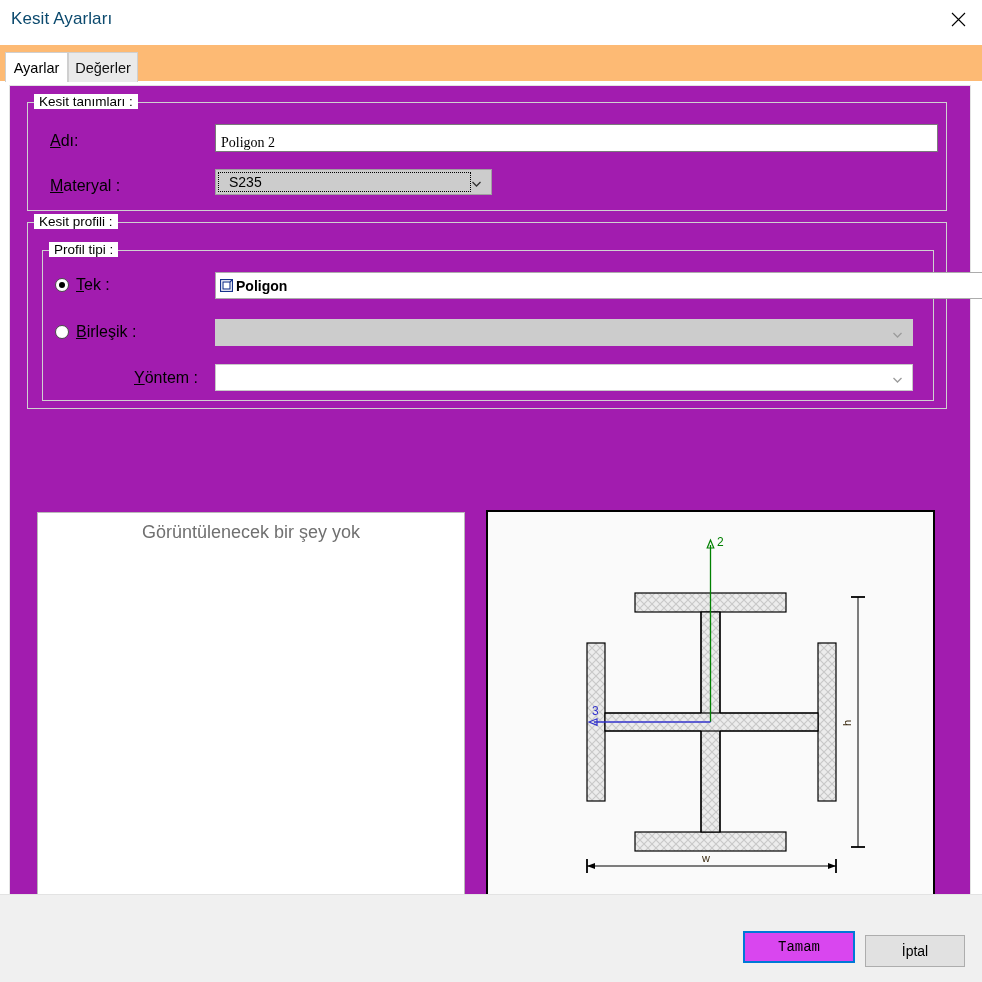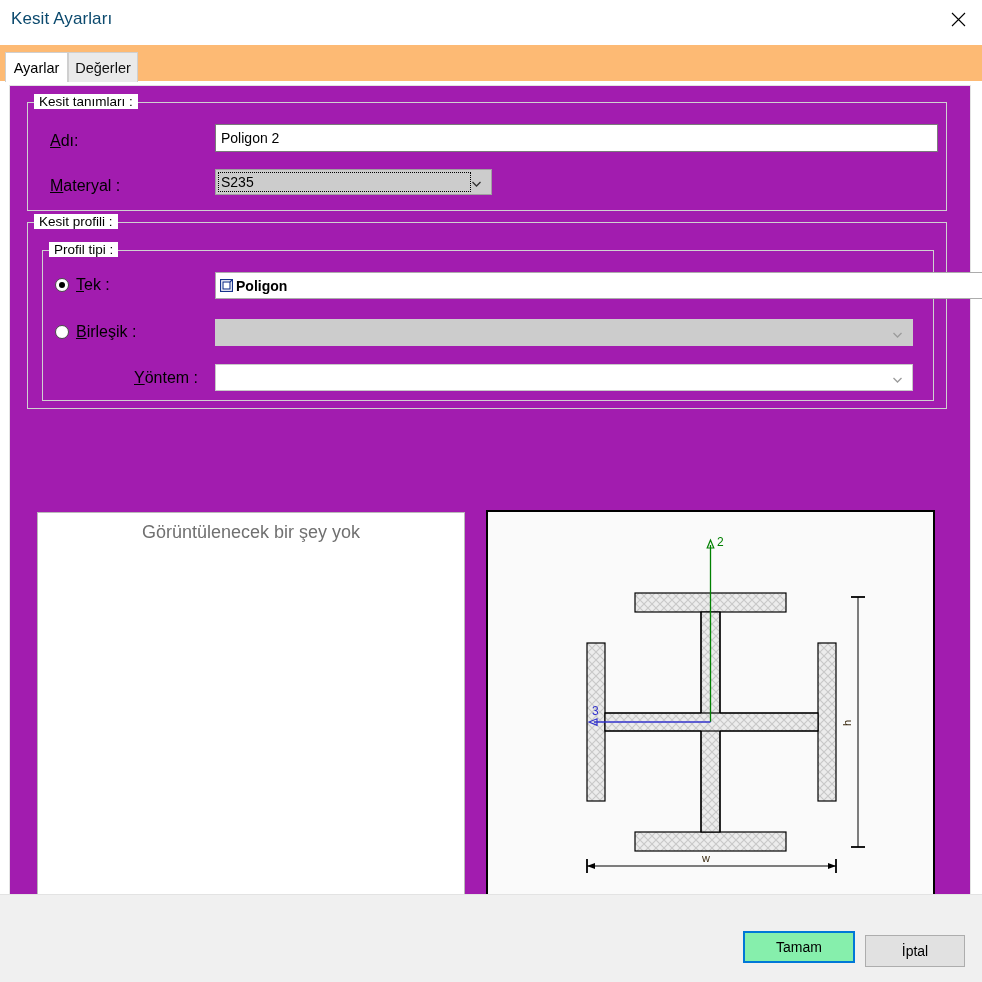--- a/index.html
+++ b/index.html
@@ -73,22 +73,23 @@
 
   
   .flabel{position:absolute;font-size:16px;color:#000;white-space:nowrap;}
   .acc{text-decoration:underline;}
 
   
   .textbox{
     position:absolute;box-sizing:border-box;
     background:#ffffff;border:1px solid #7a7a7a;
     font-size:14px;color:#000;
-    display:flex;align-items:center;
+    display:flex;align-items:flex-end;
     padding-left:5px;
+    font-family:Liberation Serif, serif;
   }
   .combo{
     position:absolute;box-sizing:border-box;
     background:#ffffff;border:1px solid #acacac;
     display:flex;align-items:center;
     font-size:14px;color:#000;
     padding-left:5px;
   }
   .combo .chev{
     position:absolute;right:9px;top:50%;transform:translateY(-50%);
@@ -130,21 +131,21 @@
   }
 
   
   .btn{
     position:absolute;box-sizing:border-box;
     background:#e1e1e1;border:1px solid #adadad;
     display:flex;align-items:center;justify-content:center;
     font-size:14px;color:#000;cursor:default;
   }
   .btn.default{
-    background:#86efac;border:2px solid #0078d7;
+    background:#d946ef;border:2px solid #0078d7;font-family:Liberation Mono, monospace;
   }
 
   
   #footer{
     position:absolute;left:0;top:894px;width:982px;height:88px;
     background:#f0f0f0;
     border-top:1px solid #e3e3e3;
   }
 </style>
 </head>
@@ -178,21 +179,21 @@
       <span class="acc">A</span><span>dı:</span>
     </div>
     <div class="textbox" style="left:205px;top:38px;width:723px;height:28px;">
       <span>Poligon 2</span>
     </div>
 
     <div class="flabel" style="left:40px;top:91px;">
       <span class="acc">M</span><span>ateryal :</span>
     </div>
     <div class="combo combo-dotted" style="left:205px;top:83px;width:277px;height:26px;">
-      <span style="position:relative;z-index:2;">S235</span>
+      <span style="position:relative;z-index:2;margin-left:8px;">S235</span>
       <span class="dotted-focus"></span>
       <span class="chev">
         <svg width="11" height="11" viewBox="0 0 11 11">
             <path d="M1.5 3.5 L5.5 7.5 L9.5 3.5" stroke="#333" stroke-width="1.3" fill="none"></path>
           </svg>
       </span>
     </div>
 
     <div class="groupbox" style="left:17px;top:136px;width:920px;height:187px;"></div>
     <div class="grouplabel" style="left:24px;top:128px;">Kesit profili :</div>

